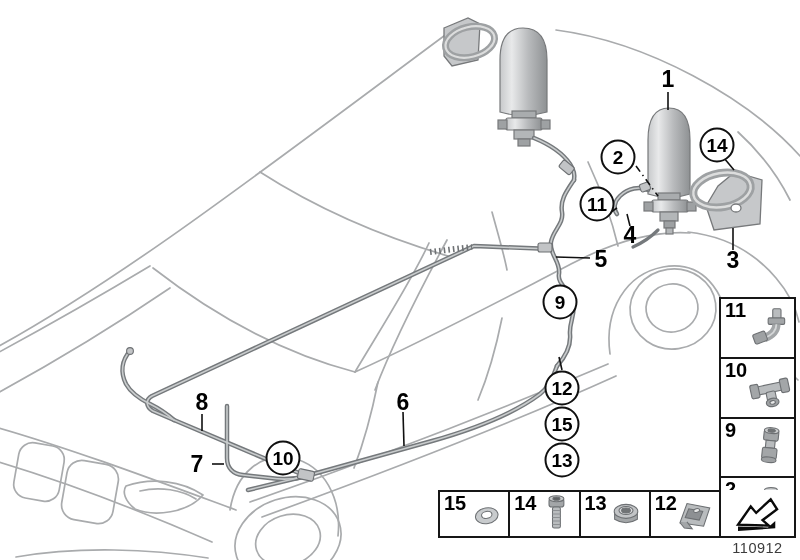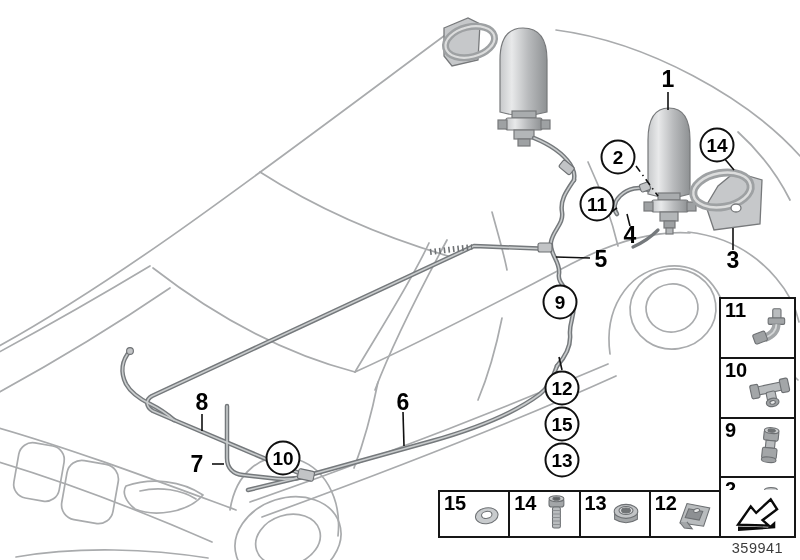--- a/index.html
+++ b/index.html
@@ -233,21 +233,21 @@
       </svg>
     </div>
   </div>
 
   <div style="position:absolute;left:719px;top:490px;width:77px;height:48px;border:2px solid #161616;border-top:none;background:#fff;box-sizing:border-box;z-index:6;">
     <svg width="60" height="40" viewBox="0 0 52 44" style="position:absolute;left:7px;top:2px;">
       <path d="M4,36 L18,16 L24,23 L40,8 L47,19 L31,31 L38,37 Z" fill="#ffffff" stroke="#0a0a0a" stroke-width="2.6" stroke-linejoin="miter"></path>
       <path d="M4,38 L37,39 L45,32 L45,40 L4,43 Z" fill="#0a0a0a"></path>
     </svg>
   </div>
-  <div class="fig-code">359941</div>
+  <div class="fig-code">110912</div>
 
   <div class="bottom-panel">
     <div class="cell">
       <span class="cell-num">15</span>
       <svg width="42" height="42" viewBox="0 0 48 48">
         <g stroke="#6d7073" stroke-width="1.2">
           <ellipse cx="26" cy="26" rx="13" ry="9" fill="#c8cbcd" transform="rotate(-10 26 26)"></ellipse>
           <ellipse cx="26" cy="25" rx="6" ry="4" fill="#ffffff" transform="rotate(-10 26 25)"></ellipse>
         </g>
       </svg>

